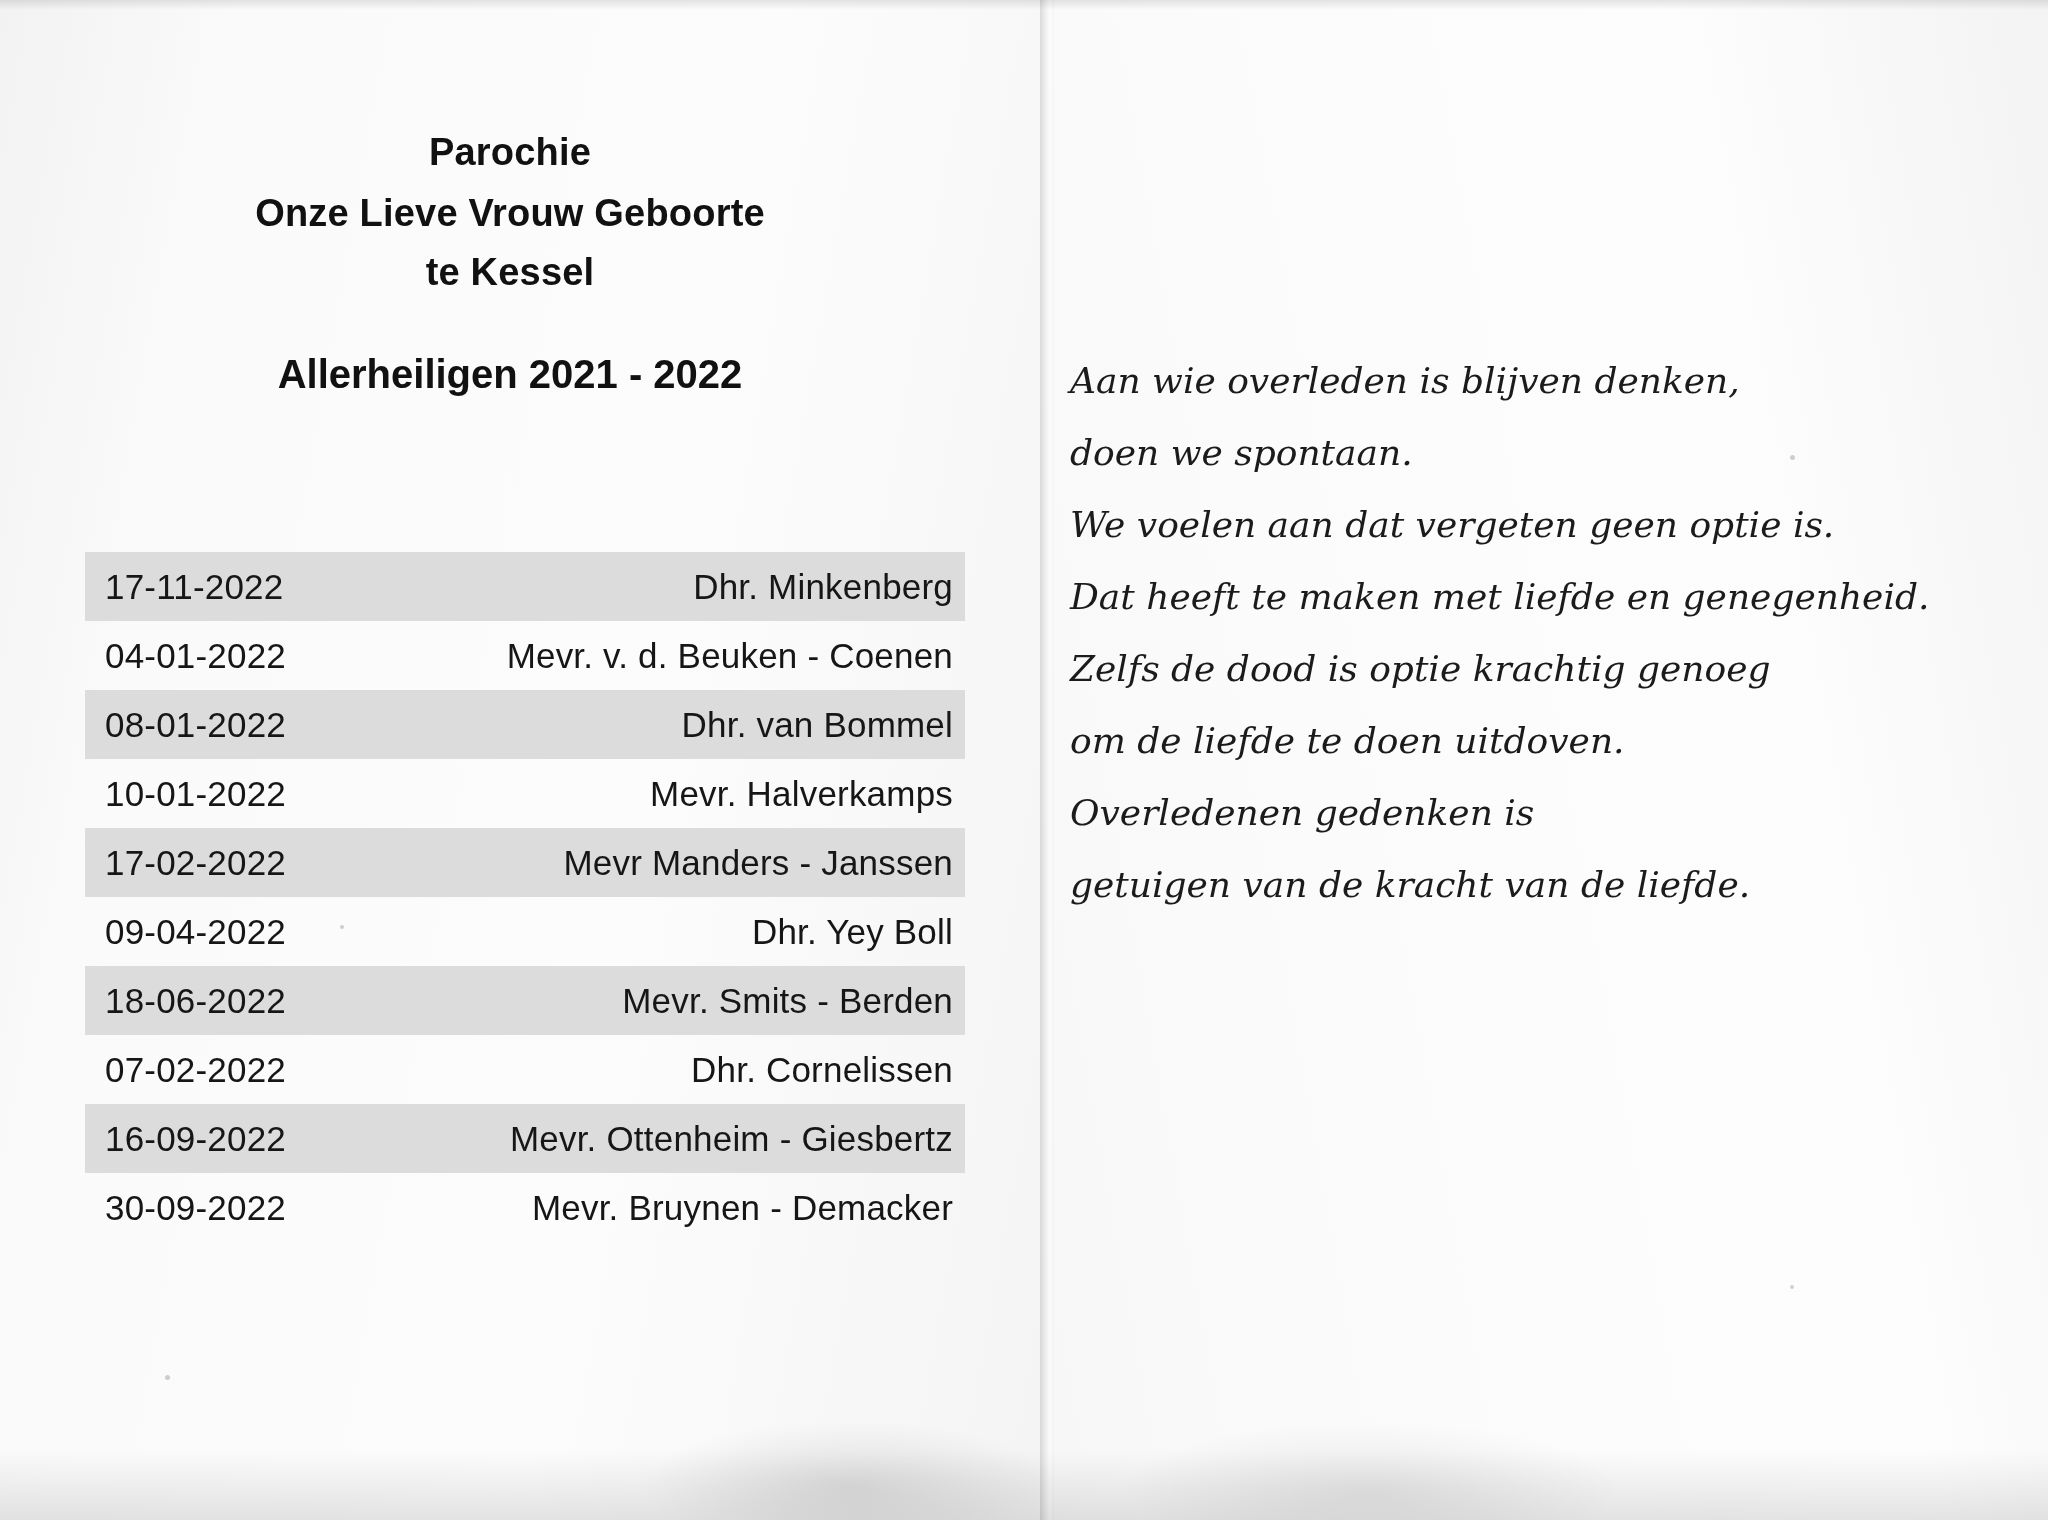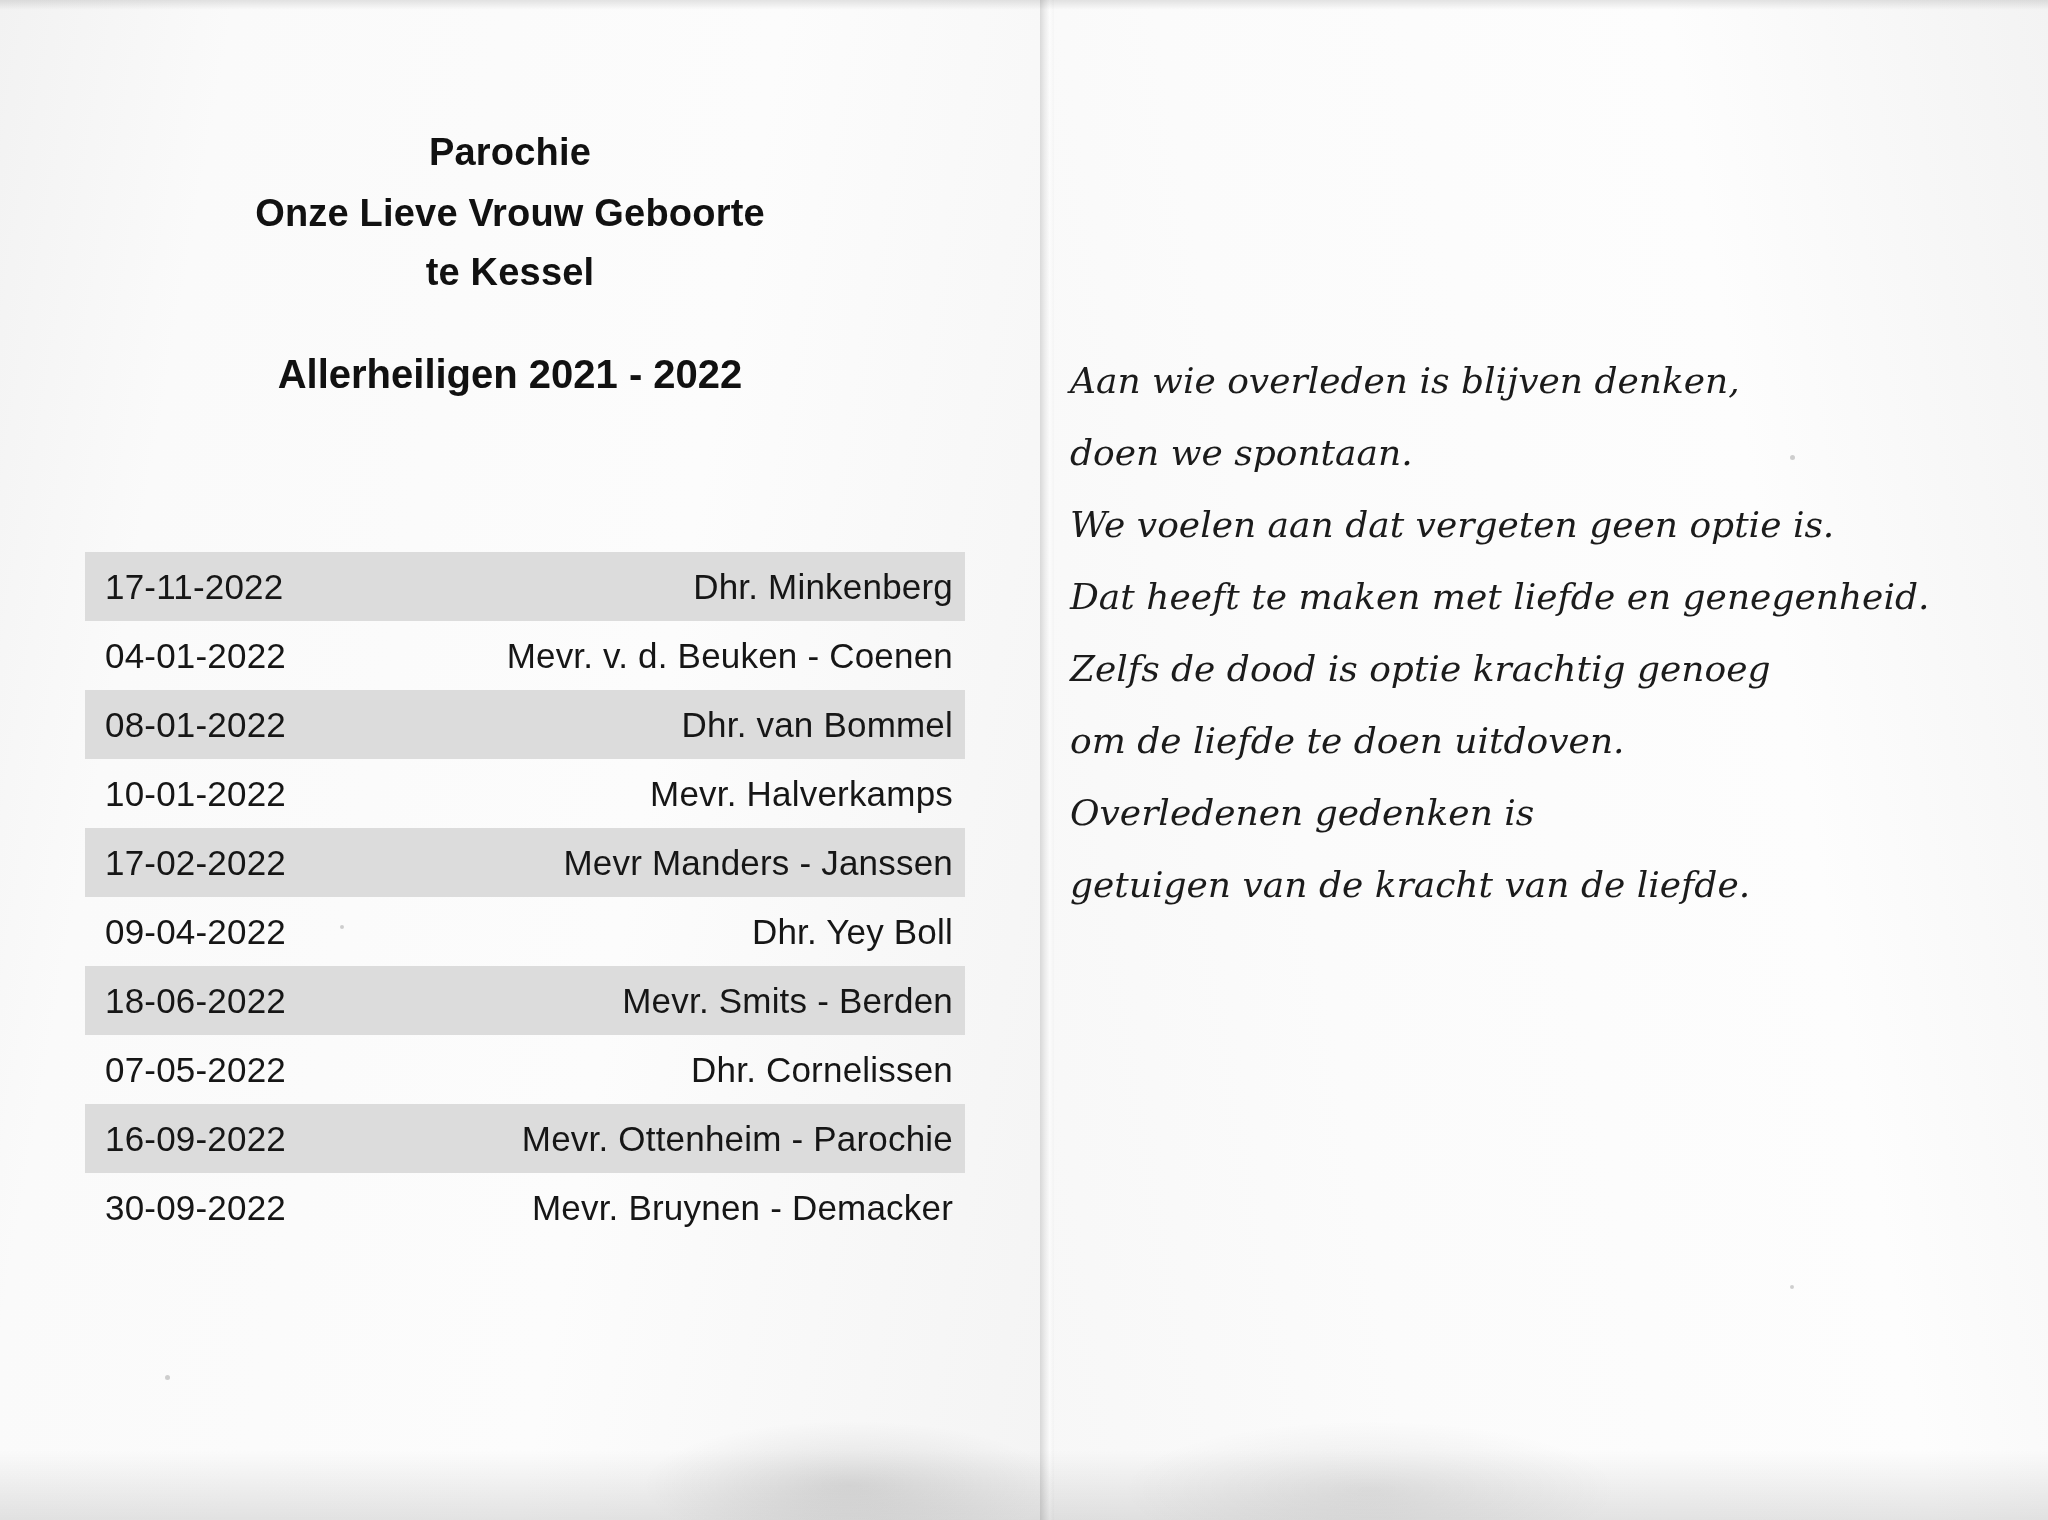--- a/index.html
+++ b/index.html
@@ -211,26 +211,26 @@
         </tr>
         <tr>
           <td class="col-date">09-04-2022</td>
           <td class="col-name">Dhr. Yey Boll</td>
         </tr>
         <tr class="shaded">
           <td class="col-date">18-06-2022</td>
           <td class="col-name">Mevr. Smits - Berden</td>
         </tr>
         <tr>
-          <td class="col-date">07-05-2022</td>
+          <td class="col-date">07-02-2022</td>
           <td class="col-name">Dhr. Cornelissen</td>
         </tr>
         <tr class="shaded">
           <td class="col-date">16-09-2022</td>
-          <td class="col-name">Mevr. Ottenheim - Parochie</td>
+          <td class="col-name">Mevr. Ottenheim - Giesbertz</td>
         </tr>
         <tr>
           <td class="col-date">30-09-2022</td>
           <td class="col-name">Mevr. Bruynen - Demacker</td>
         </tr>
       </tbody>
     </table>
 
   </div>
 

